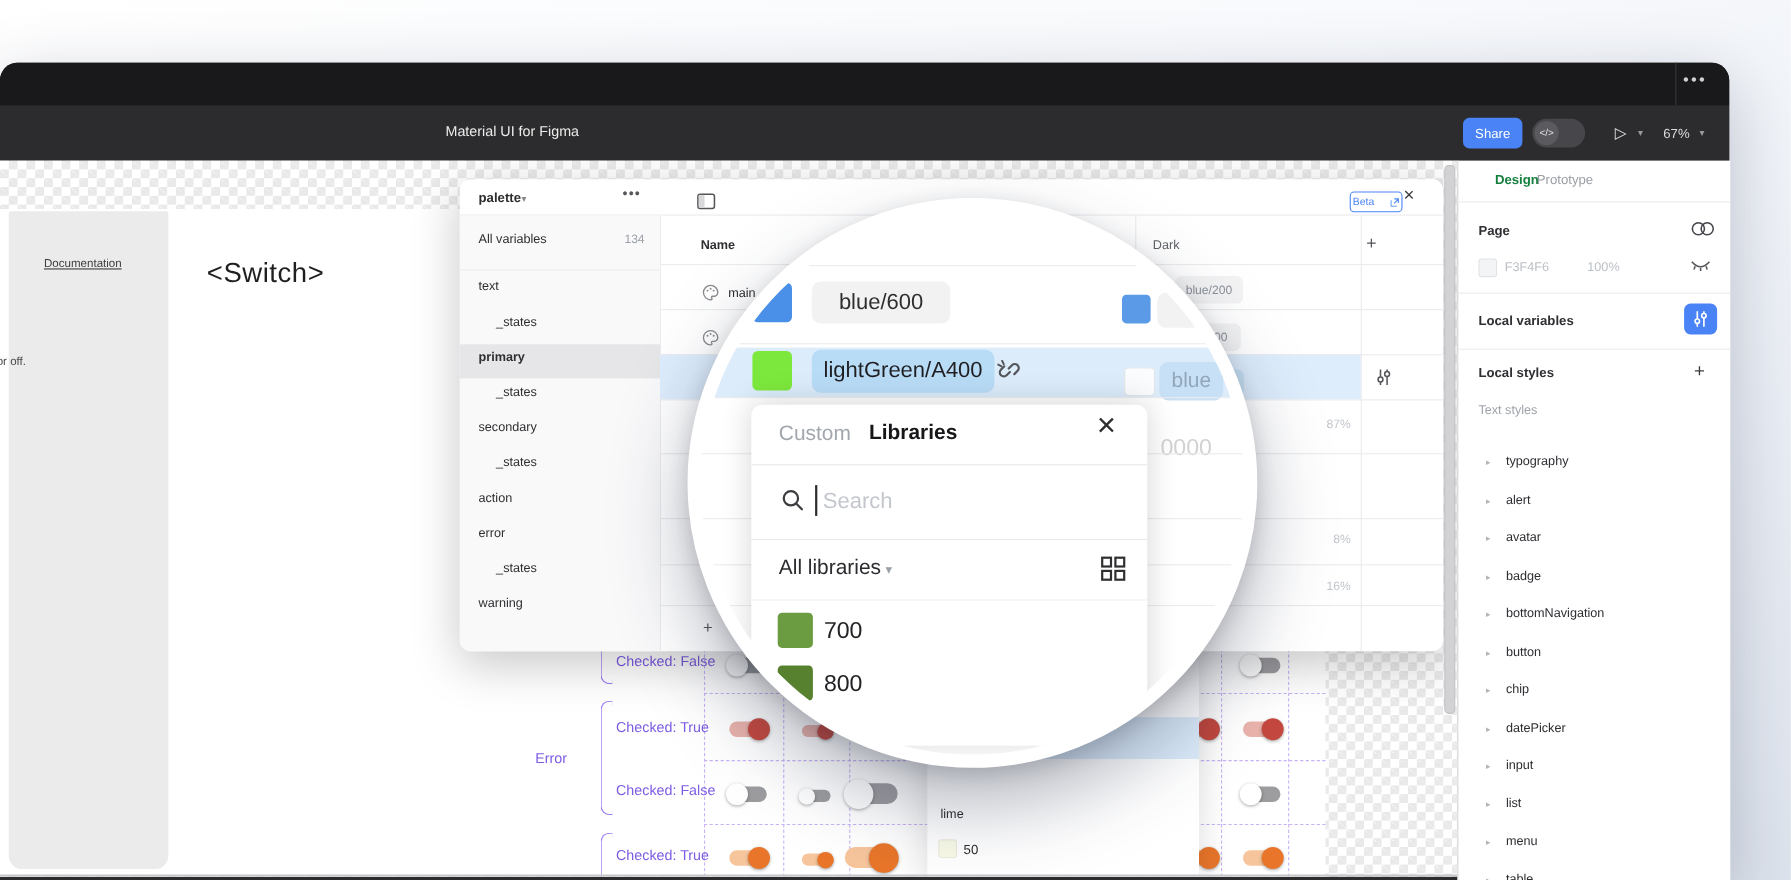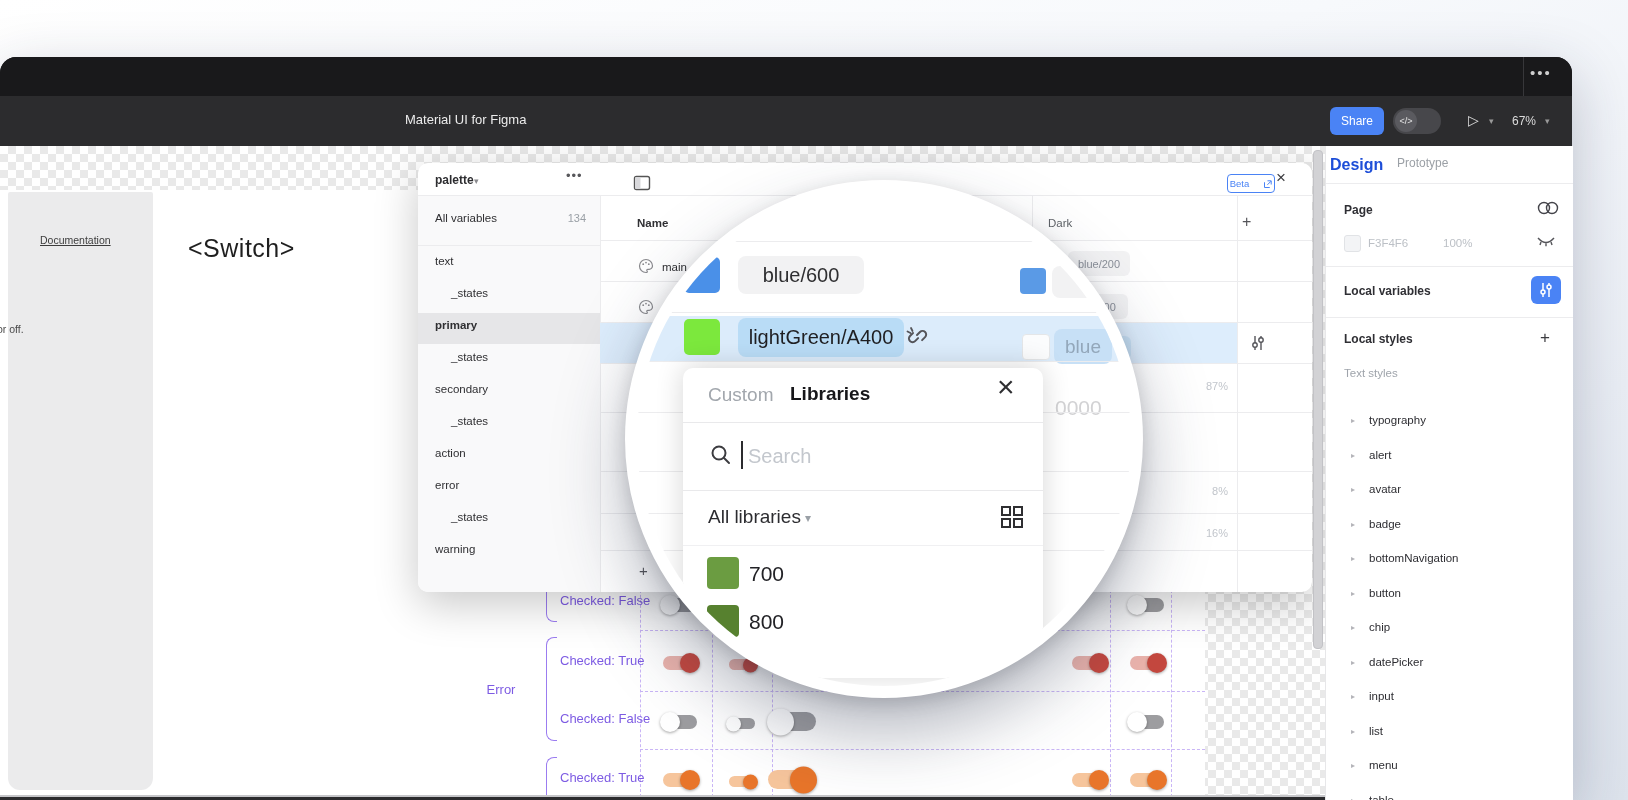--- a/index.html
+++ b/index.html
@@ -157,20 +157,28 @@
     <div class="abs sw md off" style="left:663px;top:569px"></div>
     <div class="abs sw sm off" style="left:729px;top:572px"></div>
     <div class="abs sw lg off" style="left:770px;top:566px"></div>
     <div class="abs sw md off" style="left:1130px;top:569px"></div>
     <div class="abs sw md orange on" style="left:663px;top:627px"></div>
     <div class="abs sw sm orange on" style="left:729px;top:630px"></div>
     <div class="abs sw lg orange on" style="left:768px;top:624px"></div>
     <div class="abs sw md orange on" style="left:1072px;top:627px"></div>
     <div class="abs sw md orange on" style="left:1130px;top:627px"></div>
 
+    <div class="abs lib-bottom">
+      <div class="abs lib-hl"></div>
+      <div class="abs swatch-sm" style="left:10px;top:76px;background:#6abf45"></div>
+      <div class="abs lib-label txt" style="left:33px;top:78px">A700</div>
+      <div class="abs lib-section txt" style="left:12px;top:135px">lime</div>
+      <div class="abs swatch-sm" style="left:10px;top:163px;background:#f9fbe7;border:1px solid #ececdf"></div>
+      <div class="abs lib-label txt" style="left:33px;top:165px">50</div>
+    </div>
 
     <div class="abs canvas-bottom-line"></div>
 
     <div class="abs modal">
       <div class="abs txt" style="left:17px;top:10px;font-size:12px;font-weight:bold;color:#2d2d30">palette</div>
       <div class="abs chev-dark txt" style="left:56px;top:13px;color:#8a8a8e">▾</div>
       <div class="abs txt" style="left:148px;top:5px;font-size:13px;color:#57575b;letter-spacing:1px">•••</div>
       <div class="abs m-hr" style="left:0;top:32px;width:894px"></div>
 
       <div class="abs m-sidebar"></div>
@@ -300,21 +308,21 @@
         <div class="abs dlg-hr" style="top:177px;background:#f0f0f2"></div>
         <div class="abs" style="left:24px;top:189px;width:32px;height:32px;border-radius:4px;background:#6b9c41"></div>
         <div class="abs txt" style="left:66px;top:194px;font-size:21px;color:#222226">700</div>
         <div class="abs" style="left:24px;top:237px;width:32px;height:32px;border-radius:4px;background:#57812f"></div>
         <div class="abs txt" style="left:66px;top:242px;font-size:21px;color:#222226">800</div>
       </div>
     </div>
   </div>
 
   <div class="abs panel">
-    <div class="abs txt" style="left:4px;top:10px;font-size:16px;font-weight:bold;color:#1d4ed8">Design</div>
+    <div class="abs txt" style="left:33px;top:10px;font-size:12px;font-weight:bold;color:#15803d">Design</div>
     <div class="abs txt" style="left:71px;top:10px;font-size:12px;color:#9ba0a6">Prototype</div>
     <div class="abs p-hr" style="top:37px"></div>
 
     <div class="abs p-h txt" style="left:18px;top:57px">Page</div>
     <svg class="abs" style="left:210px;top:54px" width="24" height="16" viewBox="0 0 24 16">
       <circle cx="8" cy="8" r="5.5" fill="none" stroke="#44444a" stroke-width="1.4"></circle>
       <circle cx="16" cy="8" r="5.5" fill="none" stroke="#44444a" stroke-width="1.4"></circle>
     </svg>
     <div class="abs" style="left:18px;top:89px;width:15px;height:15px;border-radius:3px;background:#f3f4f6;border:1px solid #e1e3e6"></div>
     <div class="abs txt" style="left:42px;top:91px;font-size:11.5px;color:#bcc0c6">F3F4F6</div>

